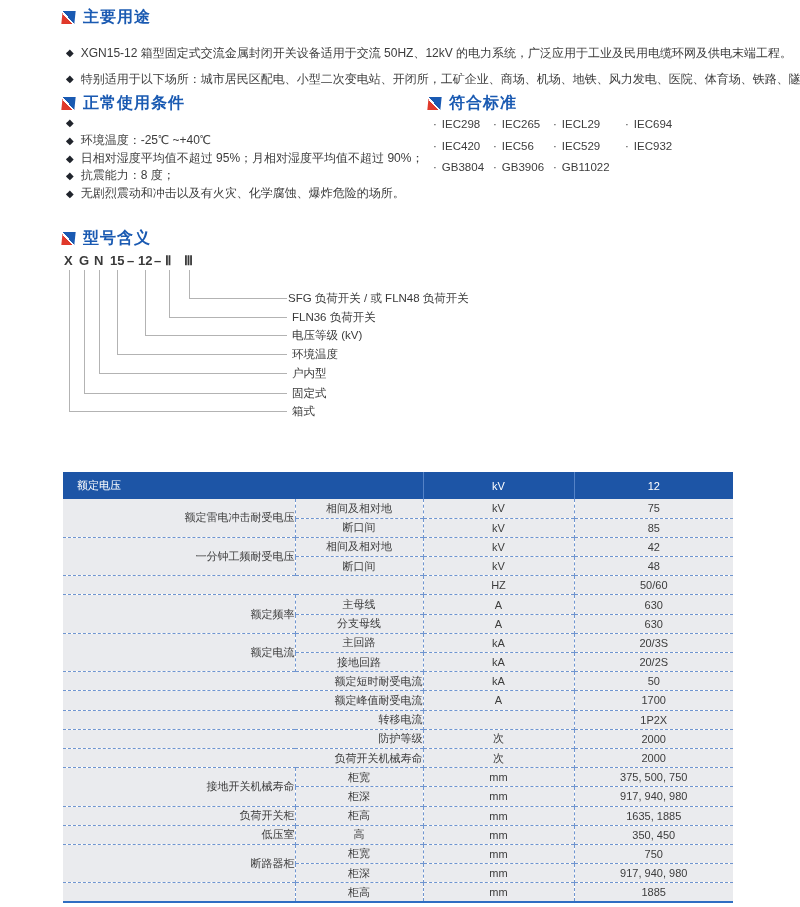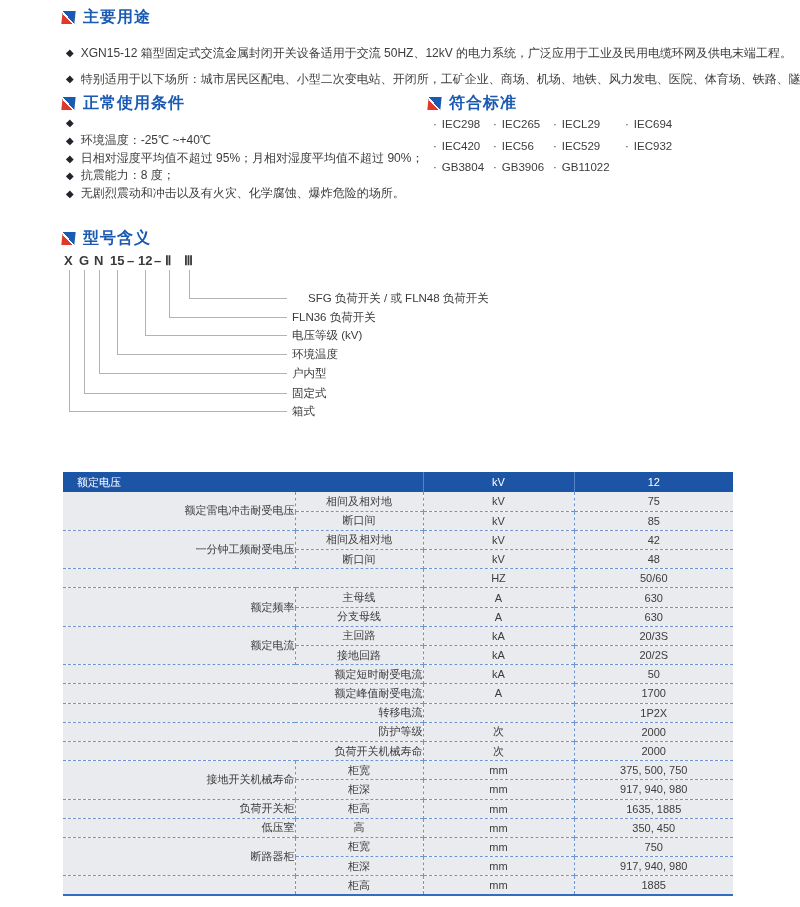--- a/index.html
+++ b/index.html
@@ -34,21 +34,21 @@
   .code-char { position:absolute; font-size:13px; font-weight:bold; color:#3a3a3a; white-space:nowrap; }
   .dline { position:absolute; background:#b3b3b3; }
   .dlabel { position:absolute; font-size:11.5px; color:#3a3a3a; white-space:nowrap; }
   
   .spec-table {
     position:absolute; left:63px; top:472px; width:670px;
     border-collapse:collapse; table-layout:fixed; font-size:11px; color:#3c3c3c;
     border-bottom:2px solid #2f6ec2;
   }
   .spec-table thead th {
-    background:#1d55a6; color:#ffffff; font-weight:normal; height:20px; font-size:11px;
+    background:#1d55a6; color:#ffffff; font-weight:normal; height:27px; font-size:11px;
   }
   .spec-table th.h-label { text-align:left; padding-left:14px; }
   .spec-table th.h-mid, .spec-table th.h-val { text-align:center; border-left:1px solid #5583c7; }
   .spec-table td {
     background:#eaebee; height:19.2px; text-align:center; padding:0;
     overflow:hidden; white-space:nowrap;
   }
   .spec-table td.label { text-align:right; padding-left:19px; }
   .spec-table td.v { border-left:1px dashed #6f95d0; }
   .spec-table td.top { border-top:1px dashed #6f95d0; }
@@ -159,21 +159,21 @@
       <span class="code-char" style="left: 79px; top: 253px;">G</span>
       <span class="code-char" style="left: 94px; top: 253px;">N</span>
       <span class="code-char" style="left: 110px; top: 253px;">15</span>
       <span class="code-char" style="left: 127px; top: 253px;">–</span>
       <span class="code-char" style="left: 138px; top: 253px;">12</span>
       <span class="code-char" style="left: 154px; top: 253px;">–</span>
       <span class="code-char" style="left: 165px; top: 253px;">Ⅱ</span>
       <span class="code-char" style="left: 184px; top: 253px;">Ⅲ</span>
       <div class="dline" style="left: 189px; top: 270px; width: 1px; height: 28px;"></div>
       <div class="dline" style="left: 189px; top: 298px; width: 98px; height: 1px;"></div>
-      <div class="dlabel" style="left: 308px; top: 291px;">SFG 负荷开关 / 或 FLN48 负荷开关</div>
+      <div class="dlabel" style="left: 288px; top: 291px;">SFG 负荷开关 / 或 FLN48 负荷开关</div>
       <div class="dline" style="left: 169px; top: 270px; width: 1px; height: 46.5px;"></div>
       <div class="dline" style="left: 169px; top: 316.5px; width: 118px; height: 1px;"></div>
       <div class="dlabel" style="left: 292px; top: 309.5px;">FLN36 负荷开关</div>
       <div class="dline" style="left: 145px; top: 270px; width: 1px; height: 65px;"></div>
       <div class="dline" style="left: 145px; top: 335px; width: 142px; height: 1px;"></div>
       <div class="dlabel" style="left: 292px; top: 328px;">电压等级 (kV)</div>
       <div class="dline" style="left: 117px; top: 270px; width: 1px; height: 83.5px;"></div>
       <div class="dline" style="left: 117px; top: 353.5px; width: 170px; height: 1px;"></div>
       <div class="dlabel" style="left: 292px; top: 346.5px;">环境温度</div>
       <div class="dline" style="left: 99px; top: 270px; width: 1px; height: 102.5px;"></div>

